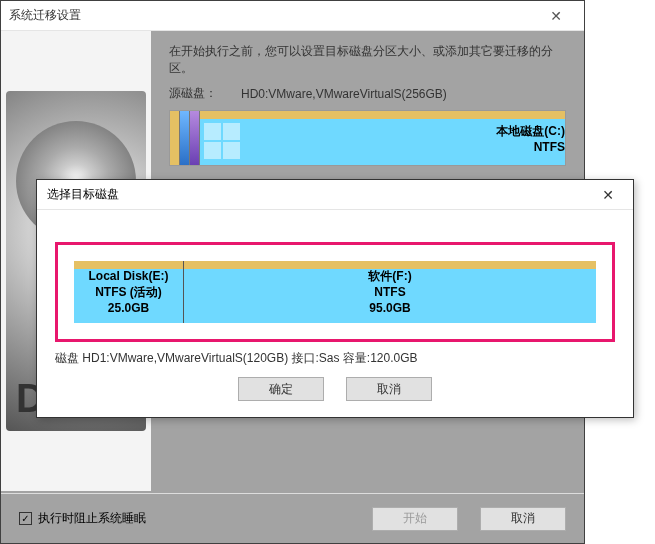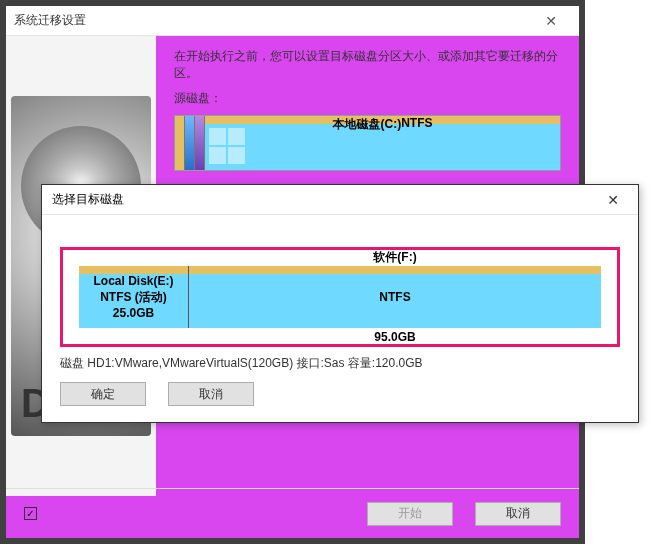--- a/index.html
+++ b/index.html
@@ -1,73 +1,74 @@
 <!DOCTYPE html>
 <html><head>
 <meta charset="utf-8">
 <style>
   * { box-sizing: border-box; margin: 0; padding: 0; }
   body { font-family: "Microsoft YaHei", "Segoe UI", sans-serif; font-size: 12px; background: #fff; }
-  .window { width: 585px; height: 544px; border: 6px solid #404040; position: relative; background: #d946ef; }
+  .window { width: 585px; height: 544px; border: 1px solid #404040; position: relative; background: #a3a3a3; }
   .titlebar { height: 30px; background: #fff; border-bottom: 1px solid #e5e5e5; display: flex; align-items: center; padding: 0 8px; }
   .titlebar .title { flex: 1; color: #333; }
   .close-btn { width: 40px; height: 28px; display: flex; align-items: center; justify-content: center; color: #555; font-size: 14px; cursor: default; }
   .main-area { display: flex; height: 460px; }
   .left-art { width: 150px; background: #f4f4f4; display: flex; align-items: center; justify-content: center; overflow: hidden; }
   .hdd-art { width: 140px; height: 340px; background: radial-gradient(circle at 60% 40%, #eee 0%, #ddd 20%, #bbb 40%, #888 70%, #555 100%); border-radius: 4px; position: relative; }
   .hdd-art::before { content: ''; position: absolute; left: 10px; top: 30px; width: 120px; height: 120px; border-radius: 50%; background: radial-gradient(circle, #fff 0%, #ccc 20%, #aaa 40%, #777 80%); }
   .hdd-art::after { content: 'D'; position: absolute; left: 10px; bottom: 10px; font-size: 40px; font-weight: bold; color: #333; font-family: Arial; }
   .right-content { flex: 1; padding: 12px 18px; color: #333; }
   .important-label { font-weight: normal; margin-bottom: 4px; }
   .desc { margin-bottom: 8px; }
   .source-row { display: flex; align-items: center; gap: 24px; margin-bottom: 8px; }
   .disk-bar { display: flex; height: 56px; border: 1px solid #999; }
   .part-small { width: 10px; background: linear-gradient(#e5c063, #e5c063); border-right: 1px solid #777; }
   .part-small.blue { background: linear-gradient(#6fb7ff, #2a6fc7); }
   .part-small.purple { background: linear-gradient(#b58adf, #6a3fb3); }
-  .part-main { flex: 1; background: linear-gradient(#e5c063 0 8px, #6fd9ff 8px 100%); position: relative; display: flex; flex-direction: row; align-items: flex-start; justify-content: center; color: #000; font-weight: bold; }
+  .part-main { flex: 1; background: linear-gradient(#e5c063 0 8px, #6fd9ff 8px 100%); position: relative; display: flex; flex-direction: column; align-items: flex-end; justify-content: center; color: #000; font-weight: bold; }
   .part-main .win-flag { position: absolute; left: 4px; top: 12px; width: 36px; height: 36px; display: grid; grid-template: 1fr 1fr / 1fr 1fr; gap: 2px; opacity: 0.5; }
   .win-flag div { background: #fff; }
   .bottom-bar { position: absolute; left: 0; right: 0; bottom: 0; height: 50px; border-top: 1px solid #ddd; display: flex; align-items: center; padding: 0 18px; }
   .checkbox-row { display: flex; align-items: center; gap: 6px; }
   .checkbox { width: 13px; height: 13px; border: 1px solid #333; display: inline-flex; align-items: center; justify-content: center; font-size: 10px; line-height: 1; }
   .btn { width: 86px; height: 24px; border: 1px solid #adadad; background: #e1e1e1; display: inline-flex; align-items: center; justify-content: center; color: #333; }
   .btn.disabled { color: #9a9a9a; }
   .spacer { flex: 1; }
 
   
   .modal { position: absolute; left: 35px; top: 178px; width: 598px; border: 1px solid #333; background: #fff; box-shadow: 2px 2px 8px rgba(0,0,0,.25); }
   .modal .mtitlebar { height: 30px; display: flex; align-items: center; padding: 4px 10px; border-bottom: 1px solid #e5e5e5; }
   .modal .mtitle { flex: 1; }
   .modal .mclose { width: 30px; text-align: center; font-size: 14px; color: #333; }
   .modal-body { padding: 14px 18px 16px; }
   .target-bar-wrap { border: 3px solid #e8176d; padding: 16px; margin: 18px 0 8px; }
   .target-bar { display: flex; height: 62px; }
   .tpart { background: linear-gradient(#e5c063 0 8px, #6fd9ff 8px 100%); display: flex; flex-direction: column; align-items: center; justify-content: center; font-weight: bold; color: #000; border-right: 1px solid #555; font-size: 12px; line-height: 1.35; }
-  .tpart:last-child { border-right: none; gap: 24px; }
+  .tpart:last-child { border-right: none; }
   .modal-info { color: #333; margin-bottom: 6px; }
-  .modal-btns { display: flex; justify-content: flex-start; gap: 22px; margin-top: 10px; }
+  .modal-btns { display: flex; justify-content: center; gap: 22px; margin-top: 10px; }
 </style>
 </head>
 <body>
 
 <div class="window">
   <div class="titlebar">
     <span class="title">系统迁移设置</span>
     <span class="close-btn">✕</span>
   </div>
 
   <div class="main-area">
     <div class="left-art">
       <div class="hdd-art"></div>
     </div>
     <div class="right-content">
       <div class="desc">在开始执行之前，您可以设置目标磁盘分区大小、或添加其它要迁移的分区。</div>
       <div class="source-row">
         <span>源磁盘：</span>
+        <span>HD0:VMware,VMwareVirtualS(256GB)</span>
       </div>
       <div class="disk-bar">
         <div class="part-small"></div>
         <div class="part-small blue"></div>
         <div class="part-small purple"></div>
         <div class="part-main">
           <span class="win-flag">
               <div></div>
               <div></div>
               <div></div>
@@ -76,20 +77,21 @@
           <span>本地磁盘(C:)</span>
           <span>NTFS</span>
         </div>
       </div>
     </div>
   </div>
 
   <div class="bottom-bar">
     <label class="checkbox-row">
       <span class="checkbox">✓</span>
+      <span>执行时阻止系统睡眠</span>
     </label>
     <span class="spacer"></span>
     <span class="btn disabled">开始</span>
     <span style="width:22px"></span>
     <span class="btn">取消</span>
   </div>
 
   <div class="modal">
     <div class="mtitlebar">
       <span class="mtitle">选择目标磁盘</span>

